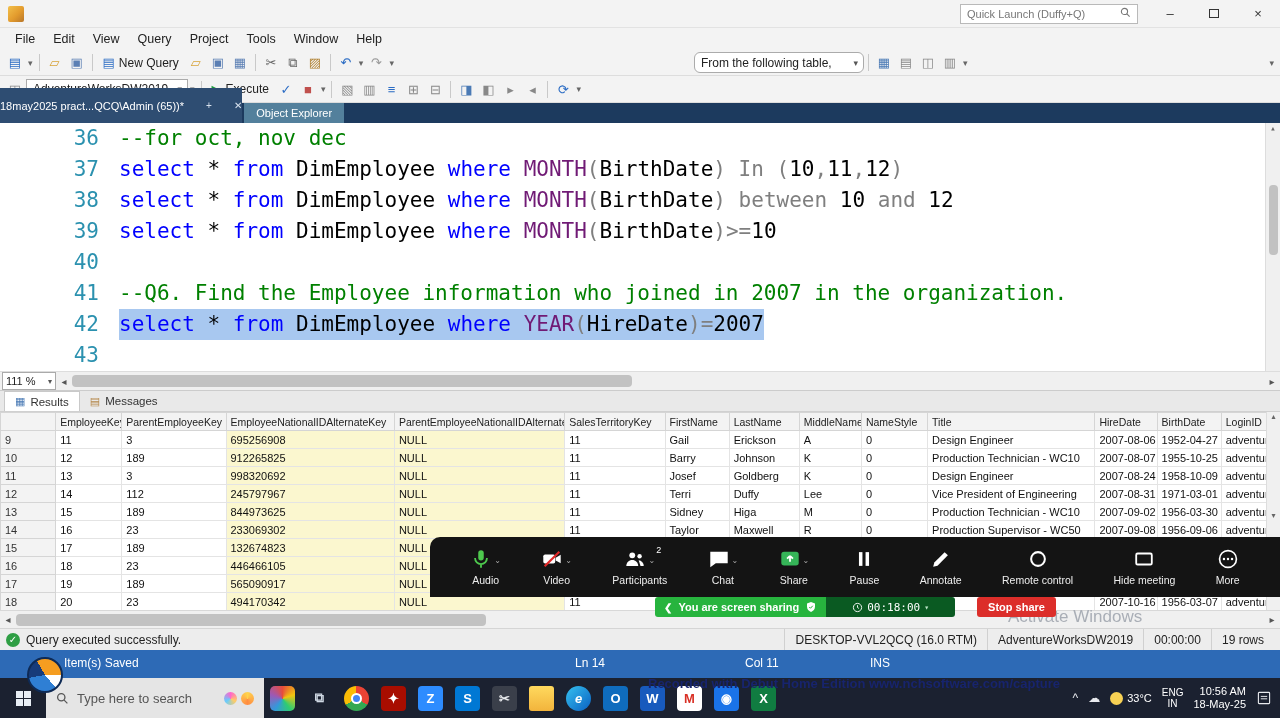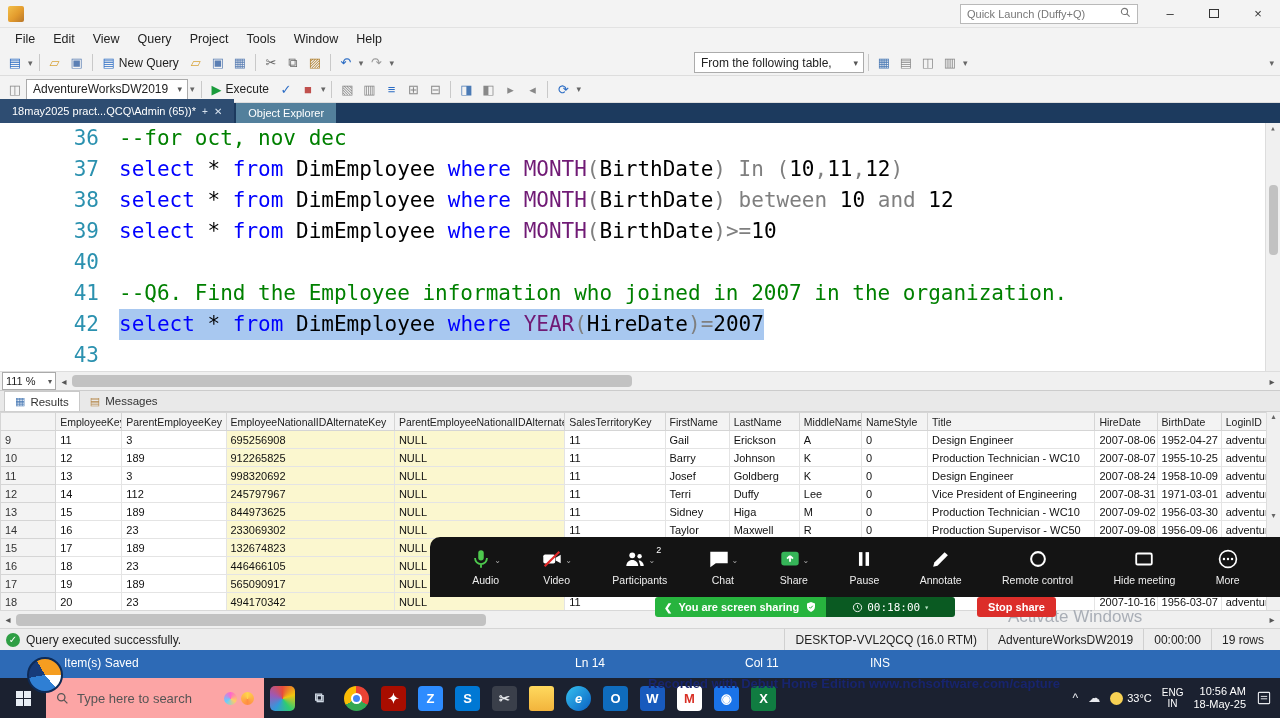--- a/index.html
+++ b/index.html
@@ -29,21 +29,21 @@
   .tb-glyph { font-size:13px; line-height:1; }
   .tb-sep { width:1px; height:17px; background:#c9c9c9; margin:0 4px; }
   .tb-chev { font-size:9px; color:#666; padding:0 2px; }
   .tb-combo { height:21px; background:#fff; border:1px solid #ababab; display:flex; align-items:center; font-size:12px; color:#222; padding:0 2px 0 6px; }
   .tb-combo .combo-val { flex:1; white-space:nowrap; overflow:hidden; }
   .tb-combo .combo-arr { font-size:9px; color:#555; padding:0 3px; }
   .tb-spacer { flex:1; }
 
   
   .tabstrip { height:20px; background:#1c3a5e; display:flex; align-items:flex-end; }
-  .doctab { height:24px; background:#2e4d72; color:#fff; font-size:11px; display:flex; align-items:center; gap:6px; padding:0 12px; }
+  .doctab { height:35px; background:#2e4d72; color:#fff; font-size:11px; display:flex; align-items:center; gap:22px; padding:0 0; }
   .doctab .tabglyph { font-size:10px; color:#d7e2ee; }
   .oetab { height:20px; background:#53809c; color:#fff; font-size:11px; display:flex; align-items:center; padding:0 12px; margin-left:2px; }
 
   
   .editor { position:relative; height:248px; background:#fff; overflow:hidden; font-family:"DejaVu Sans Mono","Liberation Mono",monospace; }
   .cl { display:flex; height:31px; line-height:31px; font-size:21px;padding-left:24px; }
   .ln { width:95px; text-align:right; padding-right:20px; color:#2b91af; flex:0 0 auto; }
   .cb { white-space:pre; }
   .cb.sel { background:#a8c8f0; }
   .tk-kw { color:#0000ff; }
@@ -84,21 +84,21 @@
   .status1-right { margin-left:auto; display:flex; align-items:center; height:100%; }
   .s1item { padding:0 10px; border-left:1px solid #d0d0d0; height:100%; display:flex; align-items:center; white-space:nowrap; }
   .status2 { position:relative; height:28px; background:#2d6ab6; color:#fff; font-size:12px; }
   .status2 span { position:absolute; top:6px; }
 
   
   .taskbar { height:40px; background:#1b2130; display:flex; align-items:stretch; color:#fff; }
   .startbtn { width:46px; display:flex; align-items:center; justify-content:center; }
   .winlogo { display:grid; grid-template-columns:7px 7px; grid-template-rows:7px 7px; gap:1px; }
   .winlogo span { background:#e8eef5; }
-  .tsearch { width:218px; background:#fca5a5; color:#555; display:flex; align-items:center; gap:8px; padding:0 10px; font-size:13px; }
+  .tsearch { width:218px; background:#e5e5e5; color:#555; display:flex; align-items:center; gap:8px; padding:0 10px; font-size:13px; }
   .tsearch .deco { margin-left:auto; display:flex; gap:4px; }
   .deco-dot { width:13px; height:13px; border-radius:50%; }
   .tb-icons { display:flex; }
   .tkicon { width:37px; display:flex; align-items:center; justify-content:center; }
   .appbox { width:25px; height:25px; border-radius:4px; display:flex; align-items:center; justify-content:center; font-weight:bold; font-size:13px; }
   .tray { margin-left:auto; display:flex; align-items:center; gap:10px; padding-right:8px; font-size:11px; }
   .tray .two { display:flex; flex-direction:column; align-items:center; font-size:10px; line-height:11px; }
   .tray .clock { text-align:right; font-size:11px; line-height:13px; }
   .trayglyph { font-size:12px; color:#e8eaee; }
 
@@ -197,21 +197,21 @@
       <div class="tb-sep"></div>
       <button class="tb-btn">
         <span class="tb-glyph" style="color: rgb(43, 108, 196);">↶</span>
       </button>
       <span class="tb-chev">▾</span>
       <button class="tb-btn">
         <span class="tb-glyph" style="color: rgb(154, 154, 154);">↷</span>
       </button>
       <span class="tb-chev">▾</span>
       <div class="tb-spacer"></div>
-      <div class="tb-combo" style="width: 170px;">
+      <div class="tb-combo" style="width: 170px; border-radius: 6px;">
         <span class="combo-val">From the following table,</span>
         <span class="combo-arr">▾</span>
       </div>
       <div class="tb-sep"></div>
       <button class="tb-btn">
         <span class="tb-glyph" style="color: rgb(74, 122, 181);">▦</span>
       </button>
       <button class="tb-btn">
         <span class="tb-glyph" style="color: rgb(136, 136, 136);">▤</span>
       </button>

